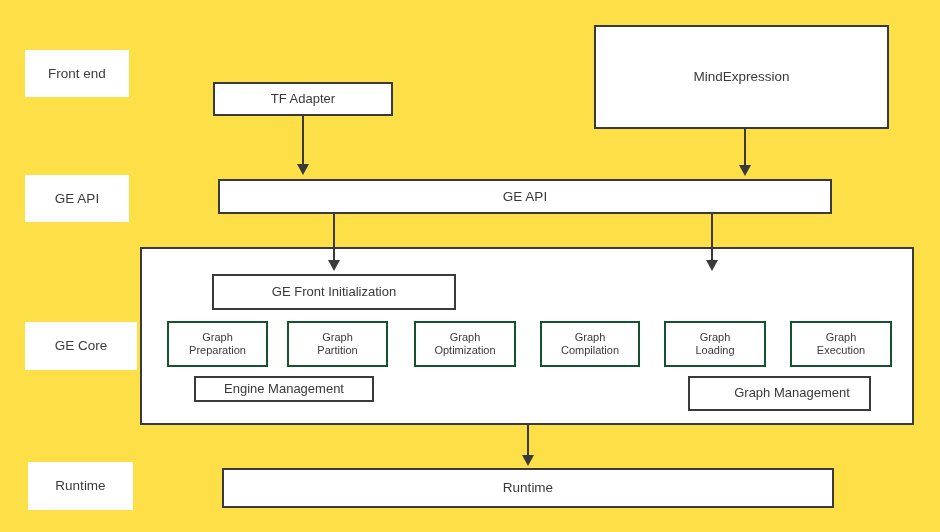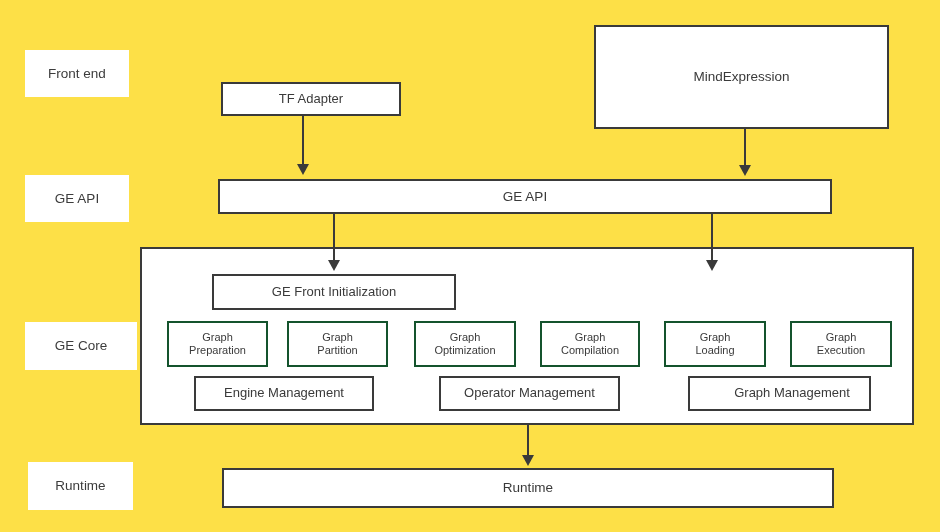--- a/index.html
+++ b/index.html
@@ -95,21 +95,21 @@
 
   <div class="box layer-label" style="left:25px; top:322px; width:112px; height:48px;">
     <span>GE Core</span>
   </div>
 
   <div class="box layer-label" style="left:28px; top:462px; width:105px; height:48px;">
     <span>Runtime</span>
   </div>
 
 
-  <div class="box inner-box" style="left:221px; top:82px; width:180px; height:34px;text-align:right;">
+  <div class="box inner-box" style="left:213px; top:82px; width:180px; height:34px;text-align:right;">
     <span>TF Adapter</span>
   </div>
 
   <div class="box outer-box" style="left:586px; top:25px; width:295px; height:104px; align-items:center;margin-left:8px;">
     <span>MindExpression</span>
   </div>
 
   <div class="box bar" style="left:218px; top:179px; width:614px; height:35px;">
     <span>GE API</span>
   </div>
@@ -144,27 +144,24 @@
   <div class="box unit-box" style="left:664px; top:321px; width:102px; height:46px;">
     <span>Graph
 Loading</span>
   </div>
 
   <div class="box unit-box" style="left:790px; top:321px; width:102px; height:46px;">
     <span>Graph
 Execution</span>
   </div>
 
-  <div class="box mgmt-box" style="left:194px; top:376px; width:180px; height:35px;">
+  <div class="box mgmt-box" style="left:194px; top:376px; width:180px; height:26px;">
     <span>Engine Management</span>
   </div>
 
-  <div class="box mgmt-box" style="left:439px; top:376px; width:181px; height:35px;">
-    <span>Operator Management</span>
-  </div>
 
   <div class="box mgmt-box" style="left:688px; top:376px; width:183px; height:35px;padding-left:25px;">
     <span>Graph Management</span>
   </div>
 
   <div class="box bar" style="left:222px; top:468px; width:612px; height:40px;">
     <span>Runtime</span>
   </div>
 
   <div class="connector">

